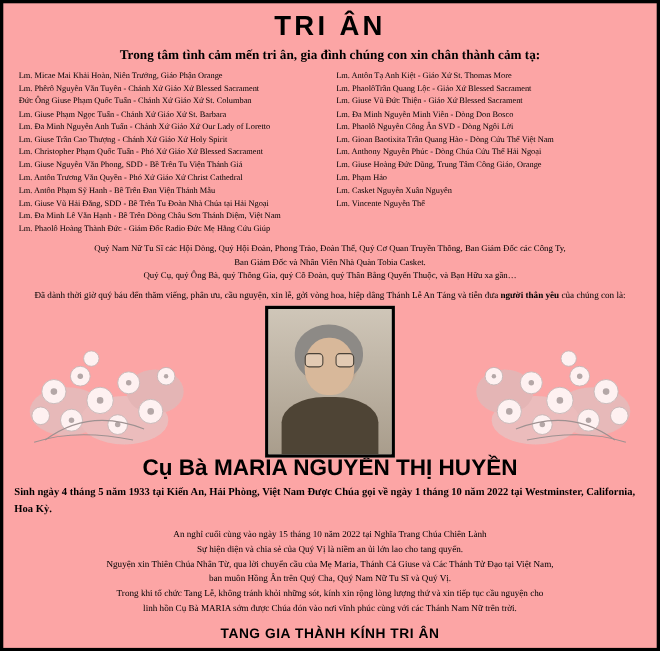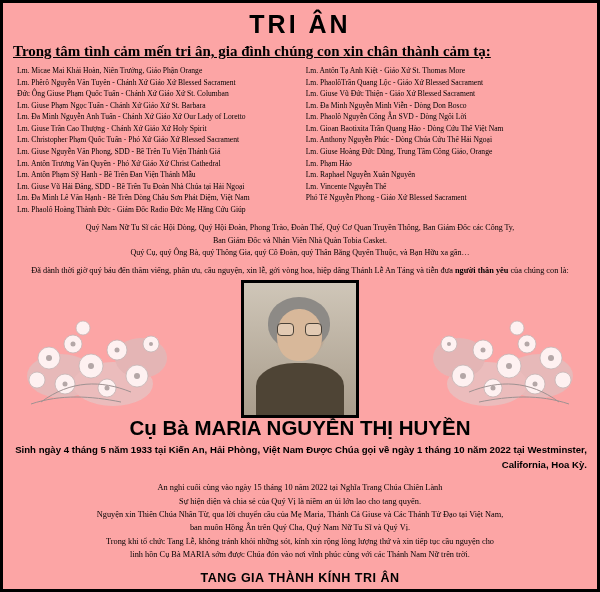--- a/index.html
+++ b/index.html
@@ -27,26 +27,25 @@
   .title {
     text-align: center;
     font-family: "Liberation Sans", sans-serif;
     font-weight: bold;
     font-size: 25px;
     letter-spacing: 3px;
     margin: 2px 0 6px 0;
     line-height: 1.05;
   }
   .intro {
-    text-align: left;
+    text-align: center;
     font-family: "Liberation Serif", serif;
     font-weight: bold;
-    font-size: 15px;
+    font-size: 12px;
     margin-bottom: 5px;
-    text-decoration: underline;
   }
   .cols {
     display: flex;
     gap: 6px;
     justify-content: space-between;
     padding: 0 4px;
   }
   .col {
     width: 49%;
   }
@@ -157,22 +156,22 @@
   }
   .name {
     text-align: center;
     font-family: "Liberation Sans", sans-serif;
     font-weight: bold;
     font-size: 20.5px;
     margin-top: 4px;
     letter-spacing: 0px;
   }
   .dates {
-    text-align: right;
-    font-family: Liberation Sans, sans-serif;
+    text-align: left;
+    font-family: Liberation Serif, serif;
     font-weight: bold;
     font-size: 9.6px;
     line-height: 1.55;
     margin-top: 3px;
   }
   .rest {
     text-align: center;
     font-size: 8.3px;
     line-height: 1.6;
     margin-top: 9px;
@@ -205,36 +204,35 @@
       <div class="entry"><span>Lm. Phêrô Nguyễn Văn Tuyên - Chánh Xứ Giáo Xứ Blessed Sacrament</span></div>
       <div class="entry"><span>Đức Ông Giuse Phạm Quốc Tuấn - Chánh Xứ Giáo Xứ St. Columban</span></div>
       <div class="entry"><span>Lm. Giuse Phạm Ngọc Tuấn - Chánh Xứ Giáo Xứ St. Barbara</span></div>
       <div class="entry"><span>Lm. Đa Minh Nguyễn Anh Tuấn - Chánh Xứ Giáo Xứ Our Lady of Loretto</span></div>
       <div class="entry"><span>Lm. Giuse Trần Cao Thượng - Chánh Xứ Giáo Xứ Holy Spirit</span></div>
       <div class="entry"><span>Lm. Christopher Phạm Quốc Tuấn - Phó Xứ Giáo Xứ Blessed Sacrament</span></div>
       <div class="entry"><span>Lm. Giuse Nguyễn Văn Phong, SDD - Bề Trên Tu Viện Thánh Giá</span></div>
       <div class="entry"><span>Lm. Antôn Trương Văn Quyền - Phó Xứ Giáo Xứ Christ Cathedral</span></div>
       <div class="entry"><span>Lm. Antôn Phạm Sỹ Hanh - Bề Trên Đan Viện Thánh Mẫu</span></div>
       <div class="entry"><span>Lm. Giuse Vũ Hải Đăng, SDD - Bề Trên Tu Đoàn Nhà Chúa tại Hải Ngoại</span></div>
-      <div class="entry"><span>Lm. Đa Minh Lê Văn Hạnh - Bề Trên Dòng Châu Sơn Phát Diệm, Việt Nam</span></div>
+      <div class="entry"><span>Lm. Đa Minh Lê Văn Hạnh - Bề Trên Dòng Châu Sơn Thánh Diệm, Việt Nam</span></div>
       <div class="entry"><span>Lm. Phaolô Hoàng Thành Đức - Giám Đốc Radio Đức Mẹ Hằng Cứu Giúp</span></div>
     </div>
     <div class="col">
       <div class="entry"><span>Lm. Antôn Tạ Anh Kiệt - Giáo Xứ St. Thomas More</span></div>
       <div class="entry"><span>Lm. PhaolôTrần Quang Lộc - Giáo Xứ Blessed Sacrament</span></div>
       <div class="entry"><span>Lm. Giuse Vũ Đức Thiện - Giáo Xứ Blessed Sacrament</span></div>
       <div class="entry"><span>Lm. Đa Minh Nguyễn Minh Viễn - Dòng Don Bosco</span></div>
       <div class="entry"><span>Lm. Phaolô Nguyễn Công Ân SVD - Dòng Ngôi Lời</span></div>
       <div class="entry"><span>Lm. Gioan Baotixita Trần Quang Hào - Dòng Cứu Thế Việt Nam</span></div>
       <div class="entry"><span>Lm. Anthony Nguyễn Phúc - Dòng Chúa Cứu Thế Hải Ngoại</span></div>
       <div class="entry"><span>Lm. Giuse Hoàng Đức Dũng, Trung Tâm Công Giáo, Orange</span></div>
       <div class="entry"><span>Lm. Phạm Hảo</span></div>
-      <div class="entry"><span>Lm. Raphael Nguyễn Xuân Nguyên</span></div>
+      <div class="entry"><span>Lm. Casket Nguyễn Xuân Nguyên</span></div>
       <div class="entry"><span>Lm. Vincente Nguyễn Thế</span></div>
-      <div class="entry"><span>Phó Tế Nguyễn Phong - Giáo Xứ Blessed Sacrament</span></div>
     </div>
   </div>
 
   <div class="mid">
     <span class="l">Quý Nam Nữ Tu Sĩ các Hội Dòng, Quý Hội Đoàn, Phong Trào, Đoàn Thể, Quý Cơ Quan Truyền Thông, Ban Giám Đốc các Công Ty,</span>
     <span class="l">Ban Giám Đốc và Nhân Viên Nhà Quàn Tobia Casket.</span>
     <span class="l">Quý Cụ, quý Ông Bà, quý Thông Gia, quý Cô Đoàn, quý Thân Bằng Quyến Thuộc, và Bạn Hữu xa gần…</span>
   </div>
 
   <div class="note">

